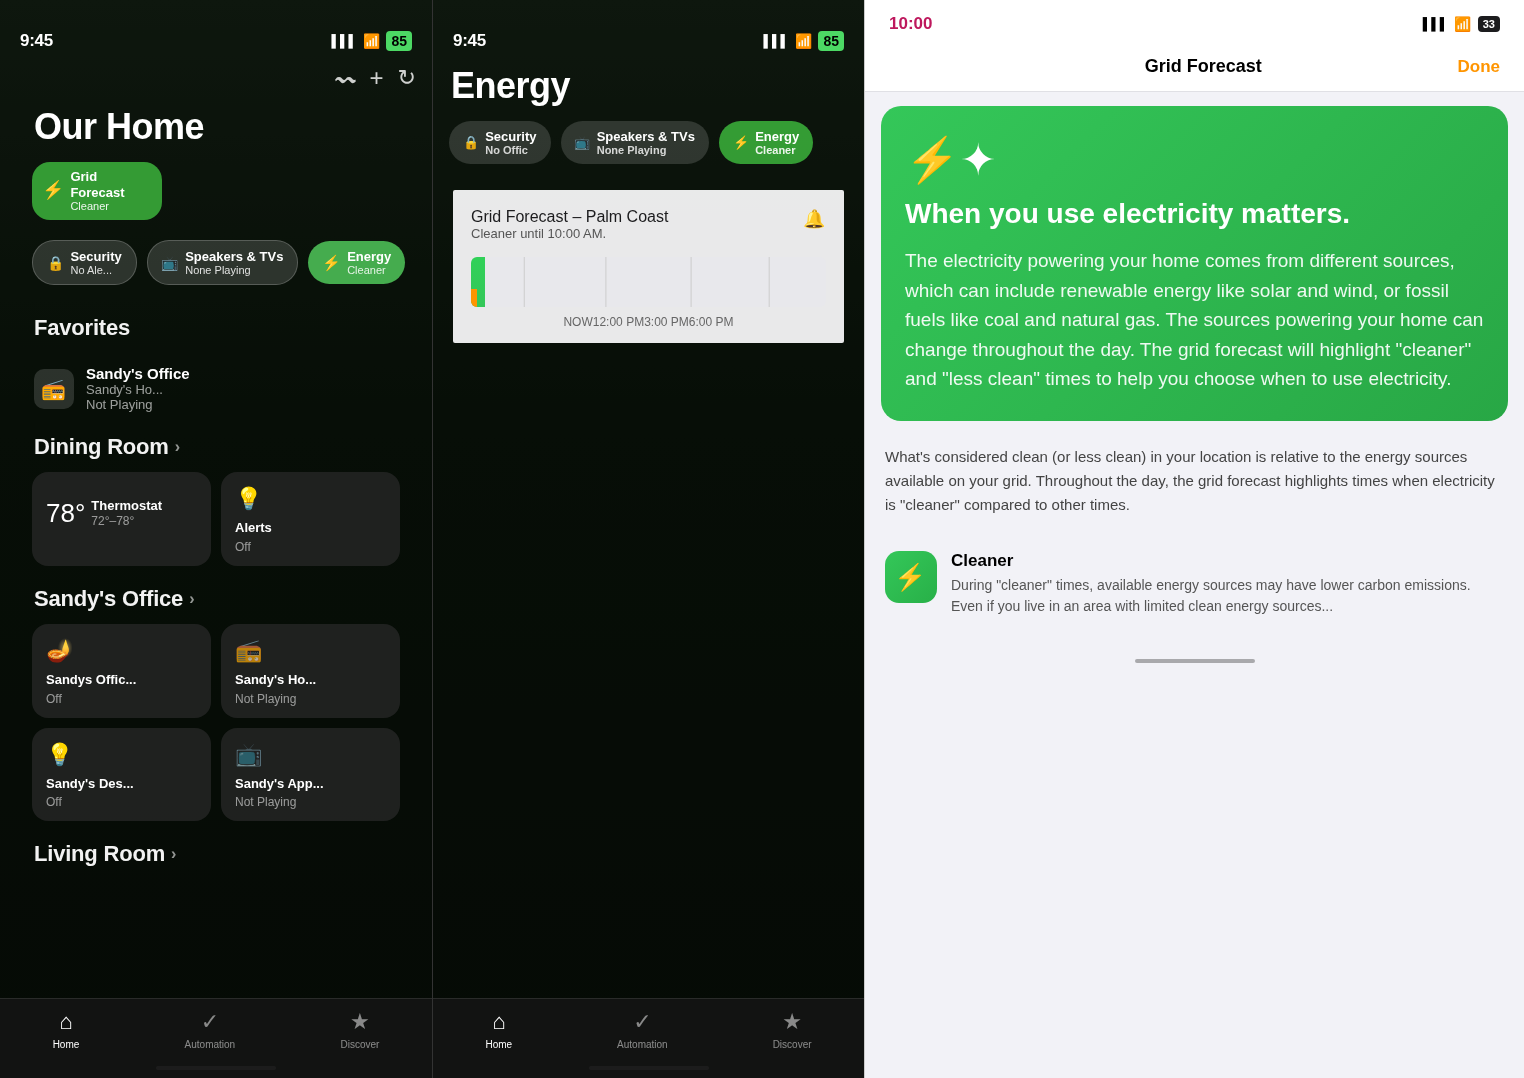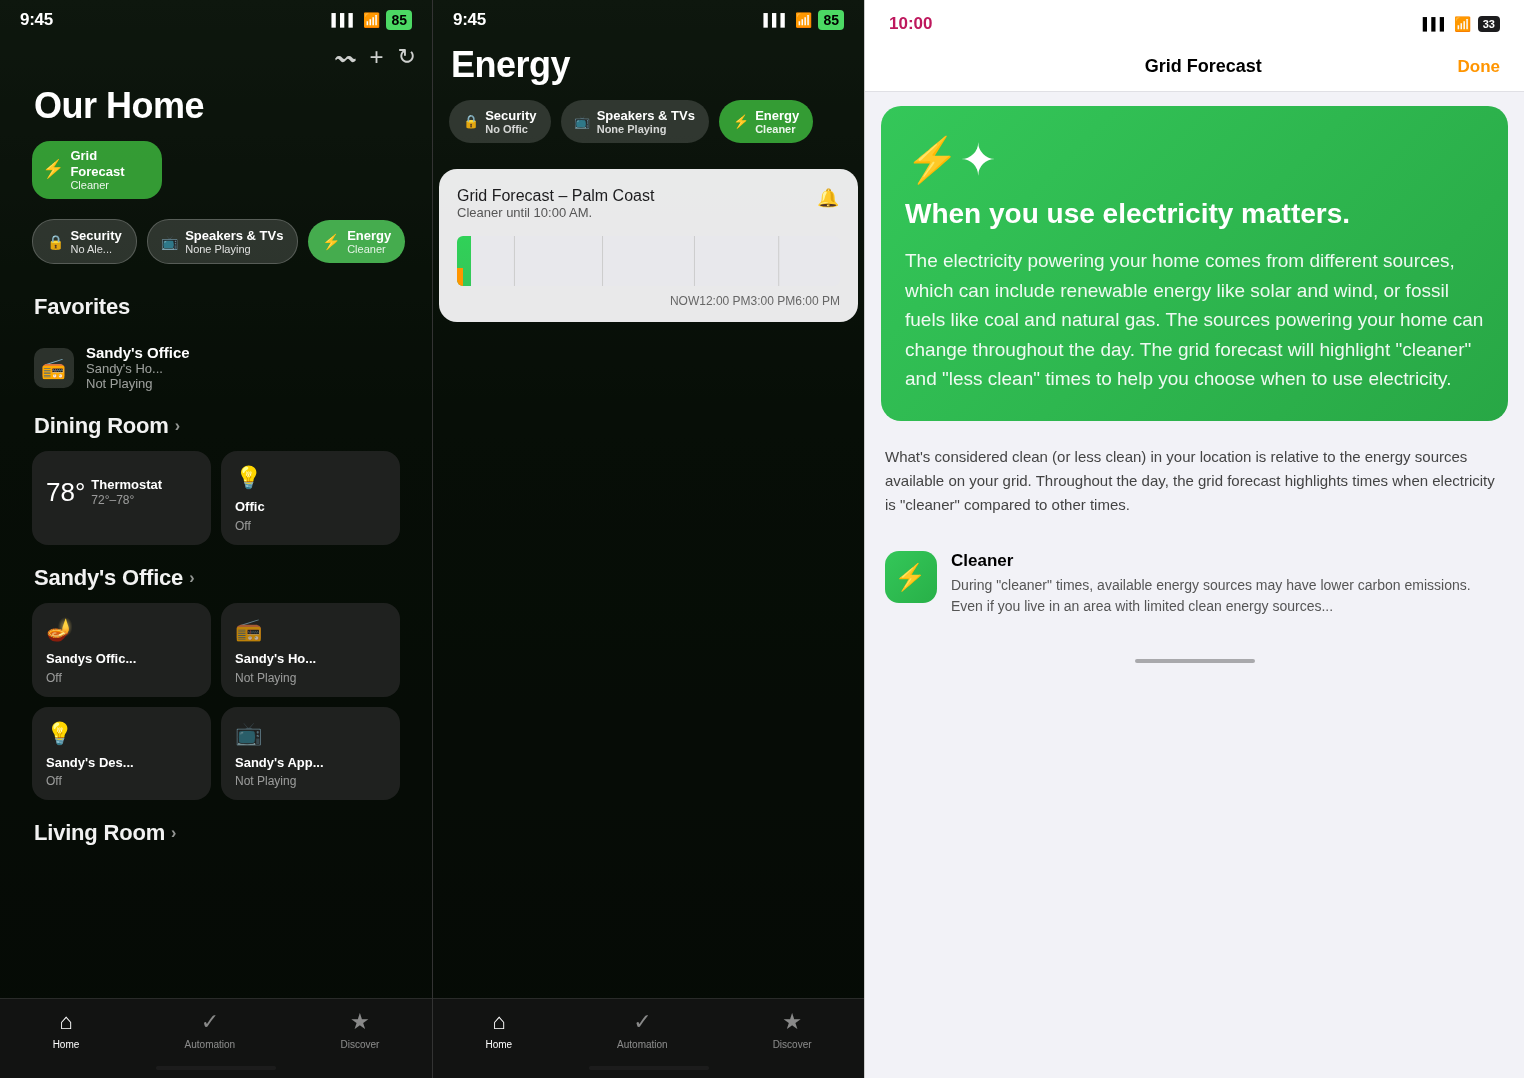--- a/index.html
+++ b/index.html
@@ -29,21 +29,21 @@
       background: rgba(0,0,0,0.45);
       z-index: 0;
     }
     .s1-content { position: relative; z-index: 1; padding: 0 16px; }
 
     
     .status-bar {
       display: flex;
       align-items: center;
       justify-content: space-between;
-      padding: 10px 20px 8px;
+      padding: 31px 20px 8px;
       position: relative;
       z-index: 2;
     }
     .status-time {
       color: #fff;
       font-size: 17px;
       font-weight: 600;
       letter-spacing: -0.3px;
     }
     .status-icons {
@@ -243,22 +243,22 @@
       content: '';
       position: absolute;
       inset: 0;
       background: rgba(0,0,0,0.45);
       z-index: 0;
     }
 
     
     .forecast-card {
       background: rgba(245,245,247,0.95);
-      border-radius: 18px;
-      margin: 10px 6px;
+      border-radius: 2px;
+      margin: 10px 20px;
       padding: 18px 18px 14px;
       position: relative;
       z-index: 2;
     }
     .forecast-card-header {
       display: flex;
       align-items: flex-start;
       justify-content: space-between;
       margin-bottom: 6px;
     }
@@ -296,21 +296,21 @@
       position: absolute;
       left: 0;
       bottom: 0;
       width: 6px;
       height: 18px;
       background: #ff9500;
       border-radius: 0 0 0 4px;
     }
     .forecast-timeline {
       display: flex;
-      justify-content: flex-end;
+      justify-content: center;
       color: #666;
       font-size: 12px;
       font-weight: 500;
     }
 
     
     .screen3 {
       width: 660px;
       height: 1078px;
       background: #f2f2f7;
@@ -581,21 +581,21 @@
         <div class="tile-thermostat">
           <span class="tile-temp">78°</span>
           <div class="tile-thermostat-info">
             <span class="tile-name">Thermostat</span>
             <span class="tile-sub">72°–78°</span>
           </div>
         </div>
       </div>
       <div class="tile">
         <span class="tile-icon tile-icon-yellow">💡</span>
-        <span class="tile-name">Offic</span>
+        <span class="tile-name">Alerts</span>
         <span class="tile-sub">Off</span>
       </div>
     </div>
 
     <div class="section-header">
       <span>Sandy's Office</span>
       <span class="section-chevron">›</span>
     </div>
     <div class="tiles-grid">
       <div class="tile">

